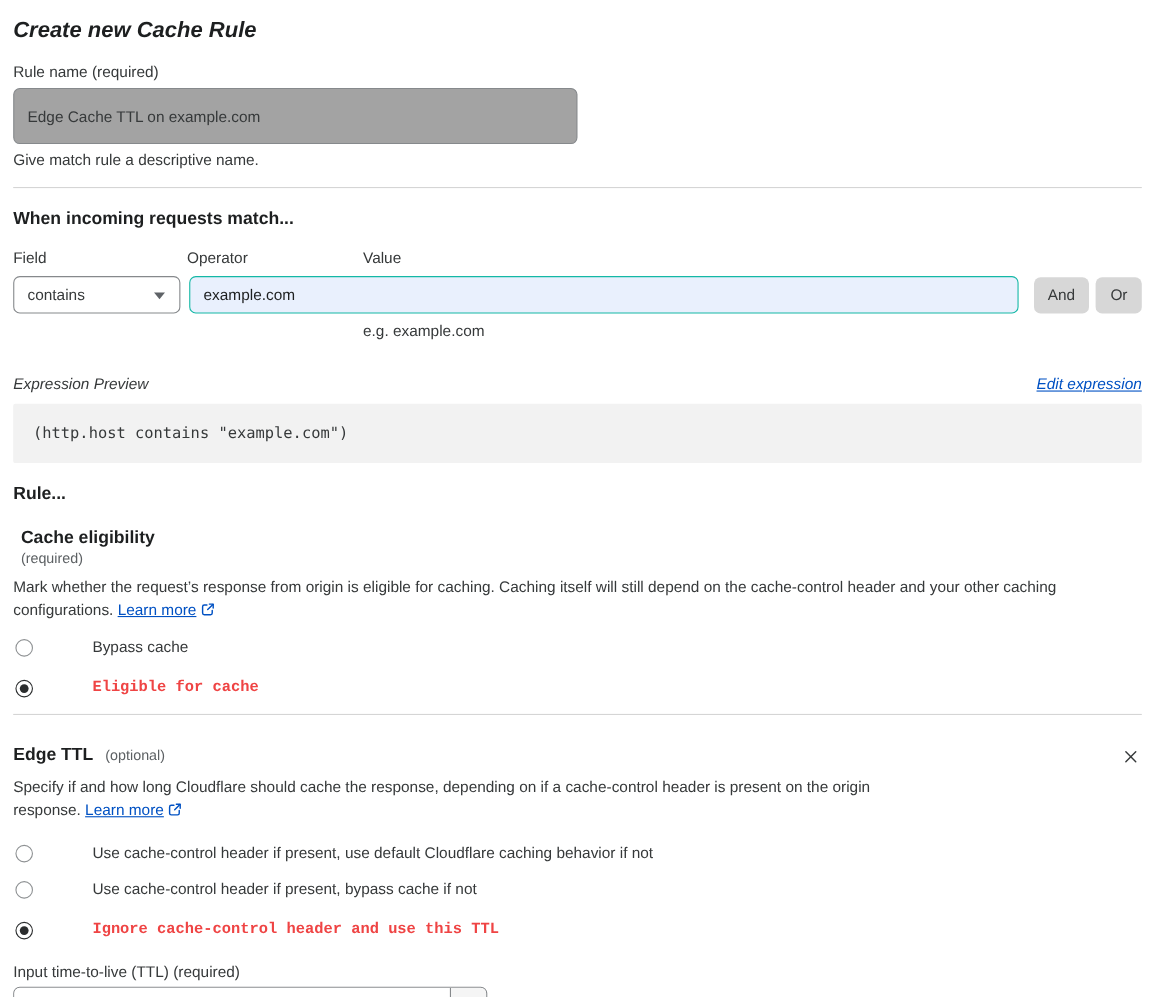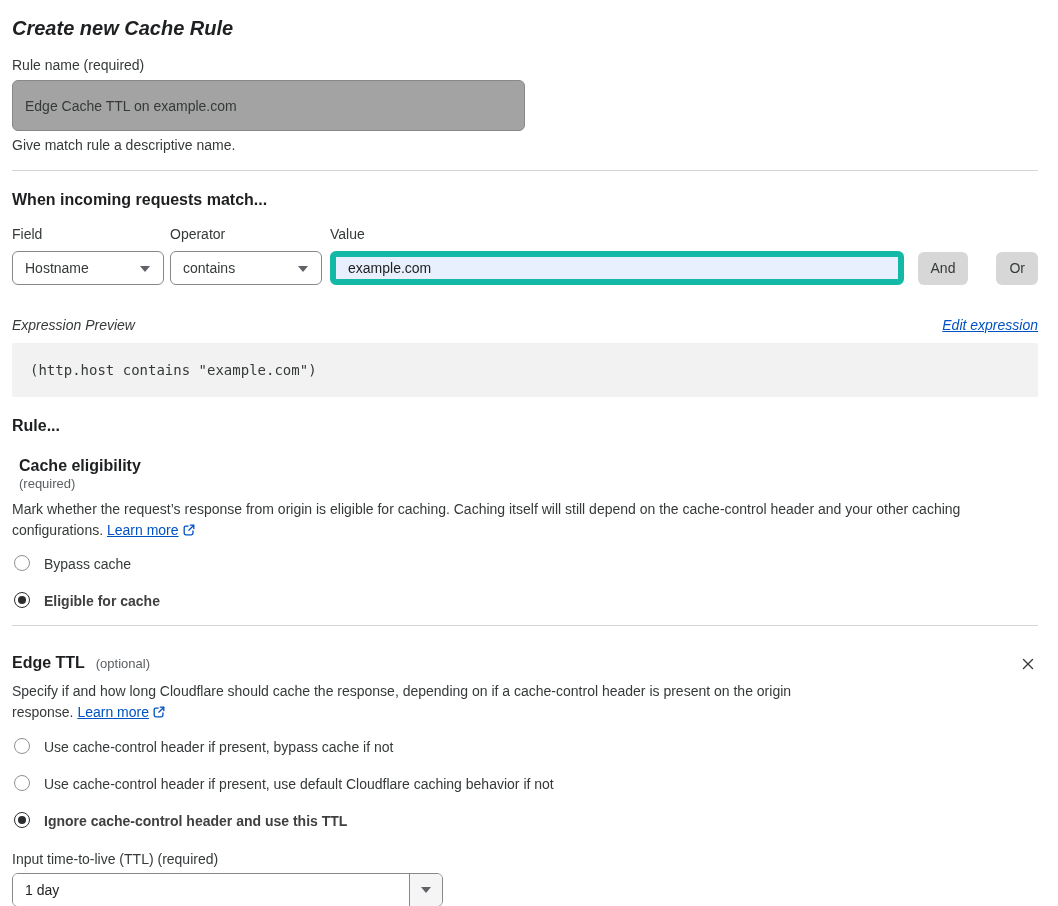--- a/index.html
+++ b/index.html
@@ -79,21 +79,21 @@
     margin-top: -2px;
     width: 0; height: 0;
     border-left: 5px solid transparent;
     border-right: 5px solid transparent;
     border-top: 6px solid #5f6367;
   }
 
   .value-input {
     flex: 1;
     height: 34px;
-    border: 6px solid #14b8a6;
+    border: 1px solid #14b8a6;
     border-radius: 6px;
     background: #e9f0fd;
     padding: 0 12px;
     font-family: "Liberation Sans", sans-serif;
     font-size: 14px;
     color: #1d1f20;
     outline: none;
     margin-right: 14px;
   }
 
@@ -101,21 +101,21 @@
     height: 33px;
     border: none;
     border-radius: 6px;
     background: #d7d7d7;
     color: #36393a;
     font-family: "Liberation Sans", sans-serif;
     font-size: 14px;
     padding: 0 13px;
     cursor: pointer;
   }
-  .btn-and { margin-right: 28px; }
+  .btn-and { margin-right: 6px; }
 
   .value-helper { margin-top: 6px; margin-left: 318px; font-size: 14px; line-height: 18px; color: #36393a; }
 
   .expr-row {
     margin-top: 30px;
     display: flex;
     justify-content: space-between;
     align-items: baseline;
     font-style: italic;
   }
@@ -144,24 +144,25 @@
   .sub-heading-row { margin-top: 18px; display: flex; align-items: baseline; flex-direction: column; }
   .sub-heading { font-size: 16px; line-height: 21px; font-weight: 700; color: #1d1f20; }
   .badge { margin-left: 7px; font-size: 13px; color: #5c6063; }
 
   .section-desc { margin-top: 8px; font-size: 14px; line-height: 21px; color: #36393a; }
   .desc-narrow { max-width: 836px; margin-top: 7px; }
   .ext-icon { vertical-align: -2px; margin-left: 3px; }
 
   .radio-row {
     display: flex;
-    align-items: flex-start;
+    align-items: flex-end;
     margin-top: 19px;
     cursor: pointer;
     width: fit-content;
+    gap: 40px;
   }
   .radio-row.first { margin-top: 14px; }
   .radio-row.first-ttl { margin-top: 15px; }
   .radio {
     width: 16px; height: 16px;
     border: 1.5px solid #8e9193;
     border-radius: 50%;
     background: #ffffff;
     margin-left: 2px;
     flex: none;
@@ -171,21 +172,21 @@
   .radio.checked::after {
     content: "";
     position: absolute;
     left: 50%; top: 50%;
     width: 8px; height: 8px;
     margin: -4px 0 0 -4px;
     border-radius: 50%;
     background: #2b2d2e;
   }
   .radio-label { margin-left: 14px; font-size: 14px; line-height: 18px; color: #36393a; }
-  .radio-label.bold { font-weight: 700; color: #404040; }
+  .radio-label.bold { font-weight: 700; color: #ef4444; font-family: Liberation Mono, monospace; }
 
   .ttl-header-row { margin-top: 26px; display: flex; align-items: flex-start; justify-content: space-between; }
   .close-btn {
     background: none; border: none; cursor: pointer;
     padding: 2px; margin-top: 2px;
     line-height: 0;
   }
 
   .ttl-label { margin-top: 20px; font-size: 14px; line-height: 18px; color: #36393a; }
   .combo {
@@ -240,33 +241,30 @@
 
   <h2 class="section-heading">When incoming requests match...</h2>
 
   <div class="match-labels">
     <div class="lbl lbl-field">Field</div>
     <div class="lbl lbl-operator">Operator</div>
     <div class="lbl lbl-value">Value</div>
   </div>
 
   <div class="match-row">
-    <div class="select-box select-field">
-      <span class="select-value">Hostname</span>
-      <span class="caret"></span>
-    </div>
     <div class="select-box select-operator">
       <span class="select-value">contains</span>
       <span class="caret"></span>
     </div>
     <input type="text" class="value-input" value="example.com" style="">
     <button class="logic-btn btn-and">And</button>
     <button class="logic-btn btn-or">Or</button>
   </div>
 
+  <div class="value-helper">e.g. example.com</div>
 
   <div class="expr-row">
     <span class="expr-label">Expression Preview</span>
     <a class="link">Edit expression</a>
   </div>
   <div class="code-block">
     <span class="code-text">(http.host contains "example.com")</span>
   </div>
 
   <h2 class="section-heading">Rule...</h2>
@@ -309,27 +307,27 @@
   </div>
 
   <p class="section-desc desc-narrow"><span>Specify if and how long Cloudflare should cache the response, depending on if a cache-control header is present on the origin response.</span>
     <a class="link">Learn more</a><svg class="ext-icon" width="14" height="14" viewBox="0 0 16 16" fill="none" stroke="#0051c3" stroke-width="1.5" stroke-linecap="round" stroke-linejoin="round">
         <path d="M7 3.5H4.2C3.26 3.5 2.5 4.26 2.5 5.2v6.6c0 .94.76 1.7 1.7 1.7h6.6c.94 0 1.7-.76 1.7-1.7V9"></path>
         <path d="M9.5 2.5h4v4"></path>
         <path d="M13.2 2.8 7.8 8.2"></path>
       </svg>
   </p>
 
+  <div class="radio-row">
+    <span class="radio"></span>
+    <span class="radio-label">Use cache-control header if present, use default Cloudflare caching behavior if not</span>
+  </div>
   <div class="radio-row first-ttl">
     <span class="radio"></span>
     <span class="radio-label">Use cache-control header if present, bypass cache if not</span>
-  </div>
-  <div class="radio-row">
-    <span class="radio"></span>
-    <span class="radio-label">Use cache-control header if present, use default Cloudflare caching behavior if not</span>
   </div>
   <div class="radio-row">
     <span class="radio checked"></span>
     <span class="radio-label bold">Ignore cache-control header and use this TTL</span>
   </div>
 
   <div class="ttl-label">Input time-to-live (TTL) (required)</div>
   <div class="combo">
     <input type="text" class="combo-input" value="1 day" style="">
     <button class="combo-btn">

